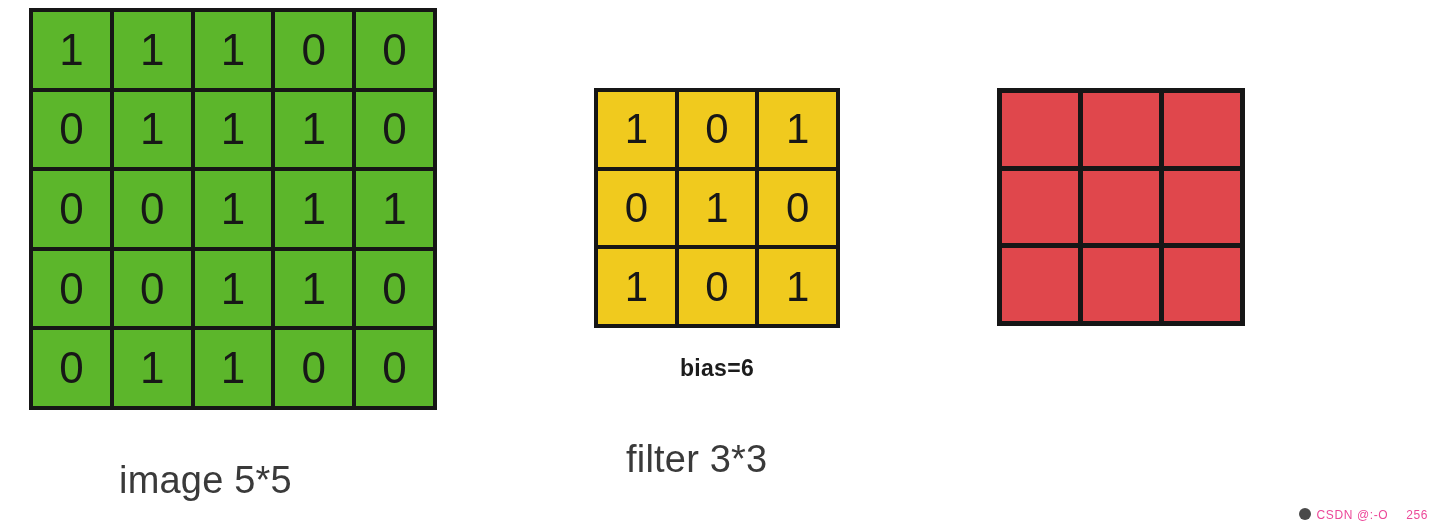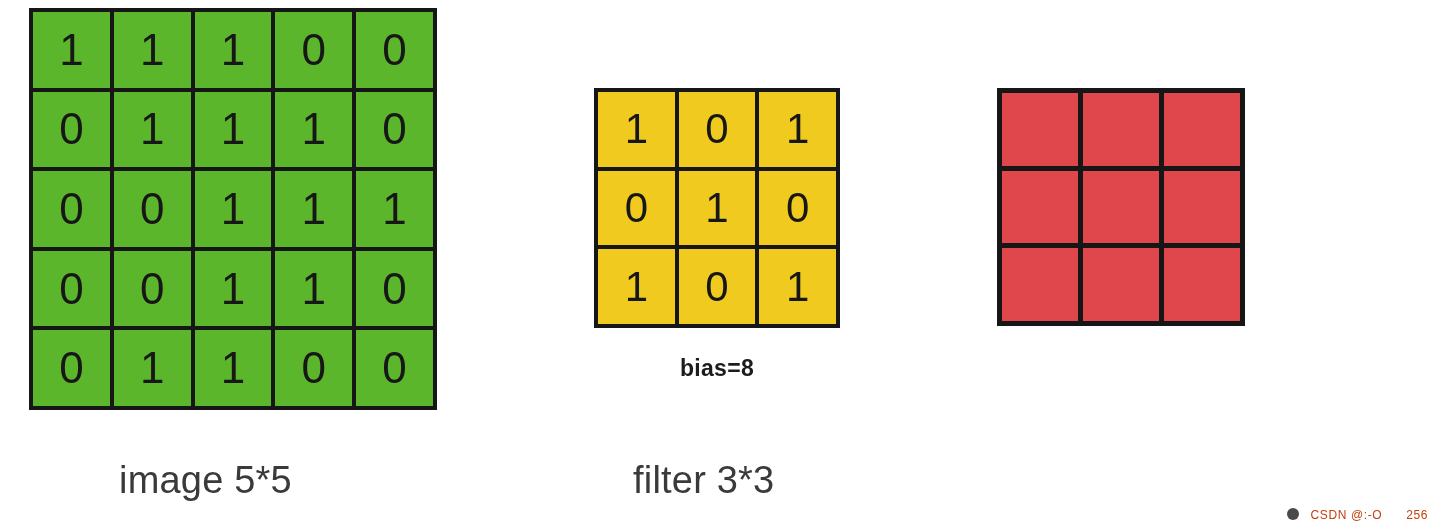--- a/index.html
+++ b/index.html
@@ -111,33 +111,33 @@
 
   
   .caption {
     position: absolute;
     font-size: 38px;
     color: #3a3a3a;
     white-space: nowrap;
     letter-spacing: 0.2px;
   }
   #caption-image    { left: 119px; top: 459px; }
-  #caption-filter   { left: 626px; top: 459px; margin-left: 7px; }
+  #caption-filter   { left: 626px; top: 438px; }
   #caption-feature  { left: 955px; top: 459px; }
 
   
   #watermark {
     position: absolute;
     right: 8px;
     bottom: 4px;
     display: flex;
     align-items: flex-start;
-    gap: 12px;
+    gap: 6px;
     font-size: 12px;
-    color: #c2410c;
+    color: #ec4899;
     letter-spacing: 0.6px;
     white-space: nowrap;
   }
   #watermark .wm-dot {
     width: 12px;
     height: 12px;
     border-radius: 50%;
     background: #4a4a4a;
     flex: none;
     margin-bottom: 2px;
@@ -192,21 +192,21 @@
       <div class="cell">0</div>
       <div class="cell">1</div>
       <div class="cell">0</div>
 
       <div class="cell">1</div>
       <div class="cell">0</div>
       <div class="cell">1</div>
     </div>
   </div>
 
-  <div id="bias-label">bias=8</div>
+  <div id="bias-label">bias=6</div>
 
   <div class="grid-block" id="feature-map-matrix">
     <div class="grid">
       <div class="cell"></div>
       <div class="cell"></div>
       <div class="cell"></div>
 
       <div class="cell"></div>
       <div class="cell"></div>
       <div class="cell"></div>

